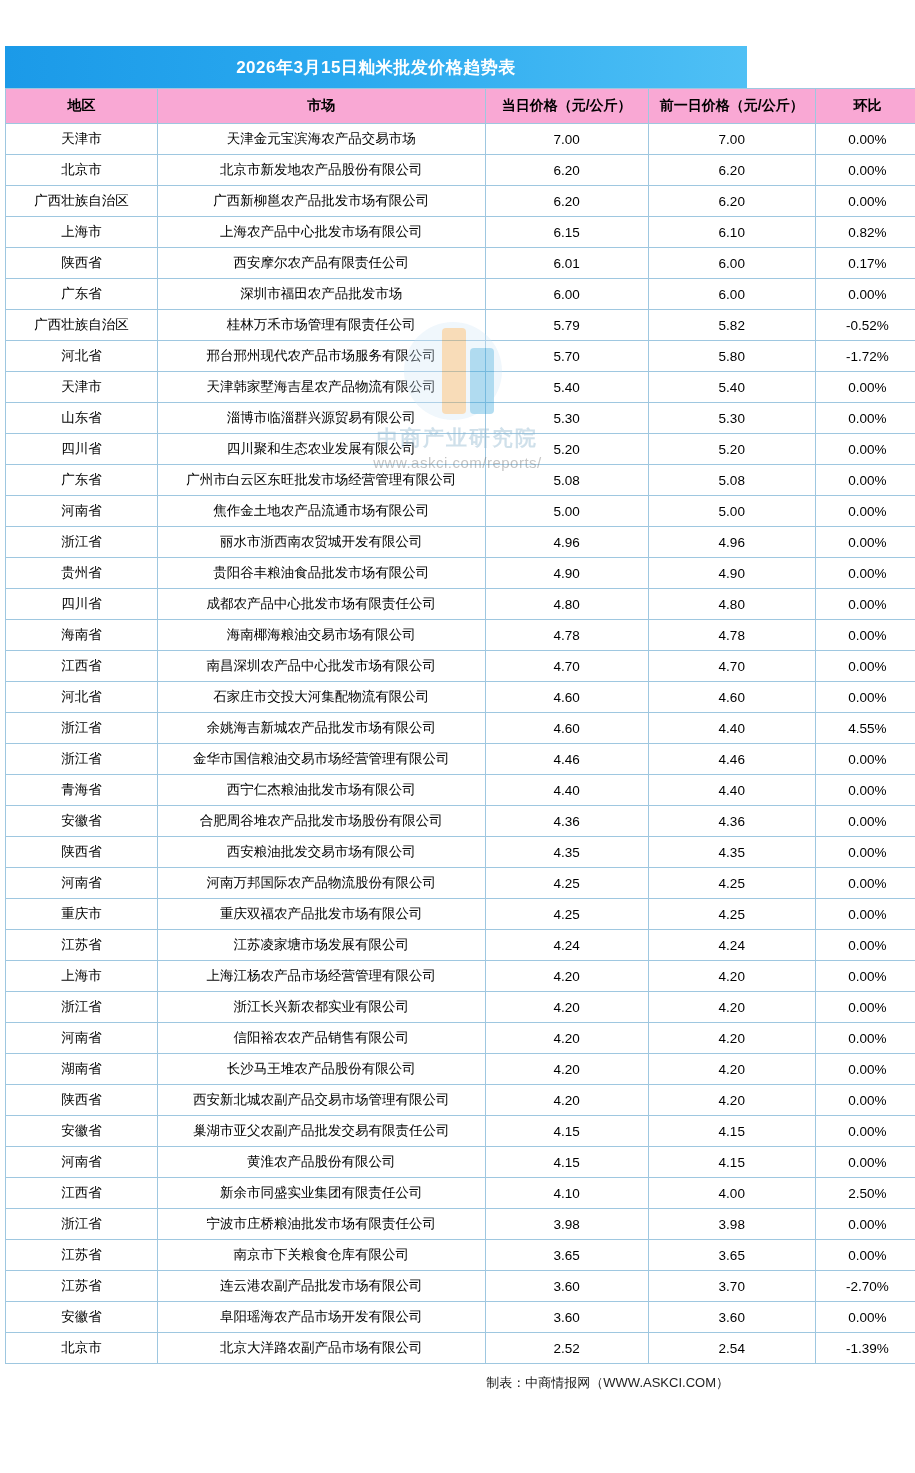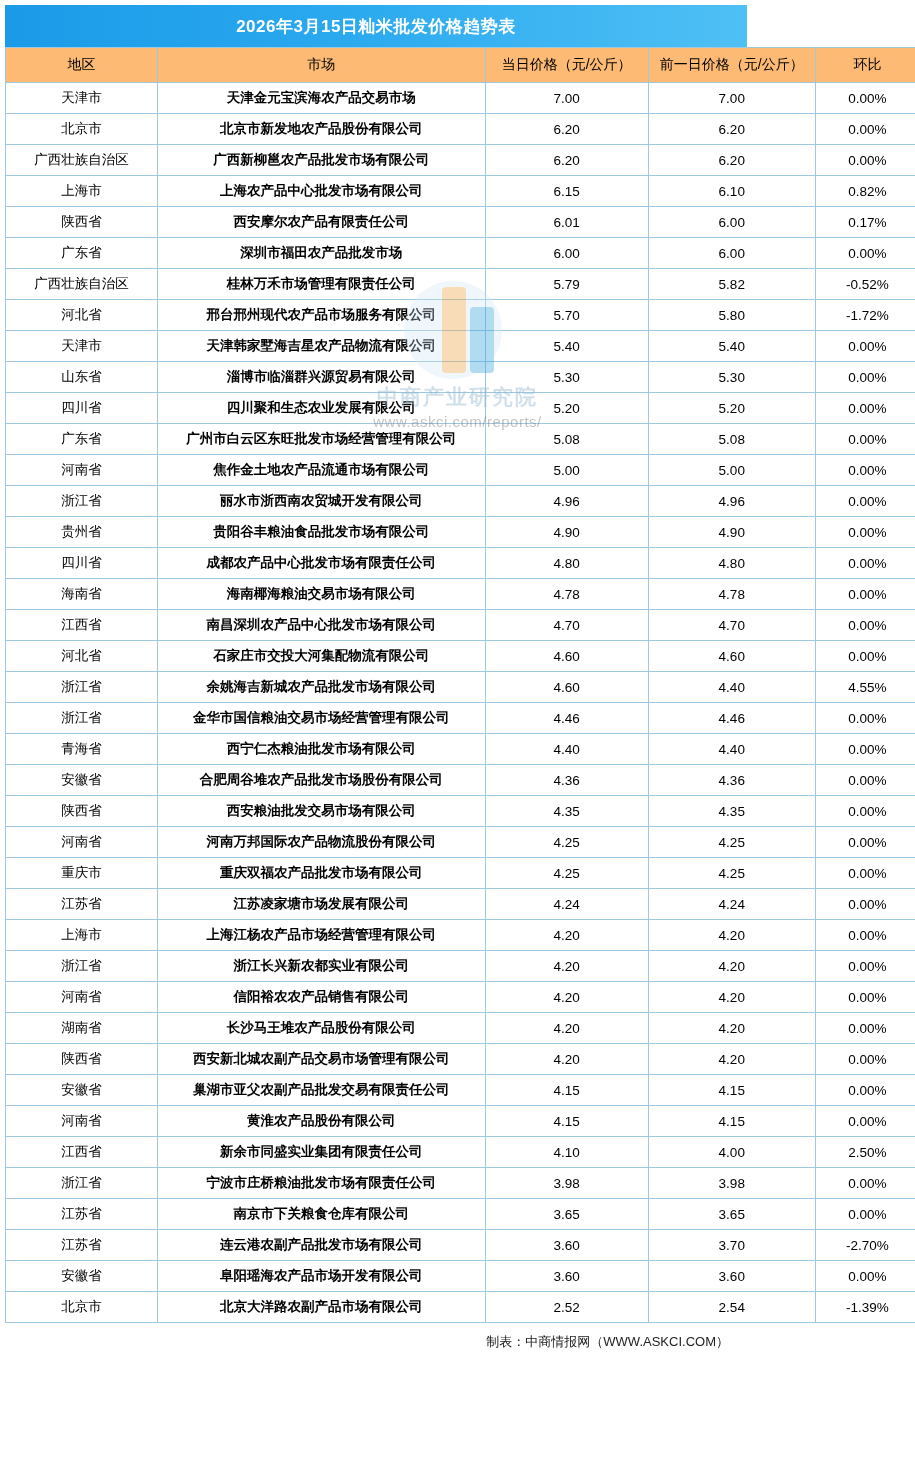--- a/index.html
+++ b/index.html
@@ -10,20 +10,21 @@
   body {
     width: 915px;
     font-family: "Liberation Sans", "DejaVu Sans", sans-serif;
     color: #000000;
   }
   .page {
     width: 752px;
     position: relative;
     box-sizing: border-box;
     padding: 5px;
+    margin-top: 41px;
   }
   .title-bar {
     height: 42px;
     background: linear-gradient(90deg, #1b9ae8 0%, #2aa9ef 45%, #4fc0f5 100%);
     display: flex;
     align-items: center;
     justify-content: center;
     color: #ffffff;
     font-size: 17px;
     font-weight: bold;
@@ -38,27 +39,27 @@
     border: 1px solid #9ec7e0;
     font-size: 13.5px;
     text-align: center;
     height: 30px;
     padding: 0 2px;
     white-space: nowrap;
     overflow: hidden;
     background-clip: padding-box;
   }
   table.data th {
-    background: #fdba74;
-    font-weight: normal;
+    background: #f9a8d4;
+    font-weight: bold;
     height: 34px;
     font-size: 14px;
   }
   table.data td.region { width: 152px; }
-  table.data td.market { width: 327px; font-weight: bold; }
+  table.data td.market { width: 327px; }
   table.data td.price  { width: 163px; font-family: "Liberation Sans", sans-serif; }
   table.data td.prev   { width: 167px; }
   table.data td.ratio  { width: 104px; }
   col.c-region { width: 152px; }
   col.c-market { width: 327px; }
   col.c-price  { width: 163px; }
   col.c-prev   { width: 167px; }
   col.c-ratio  { width: 104px; }
 
   .footer {

